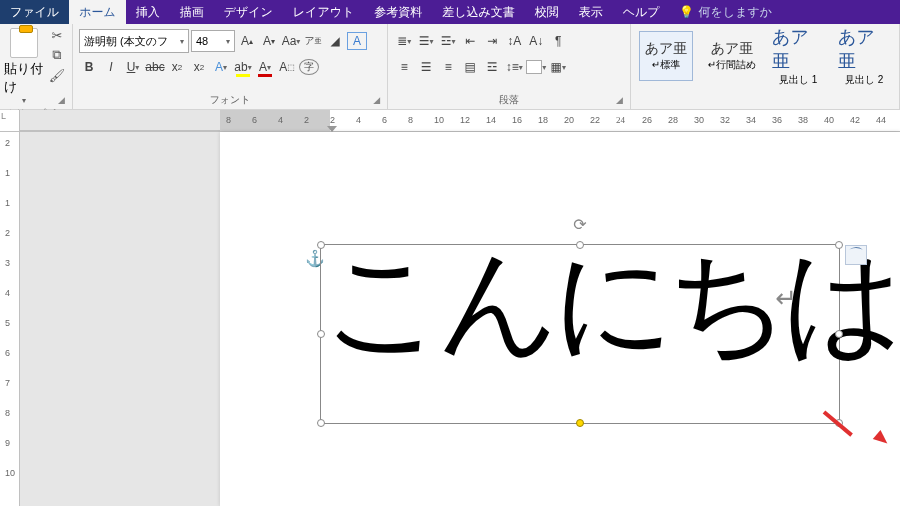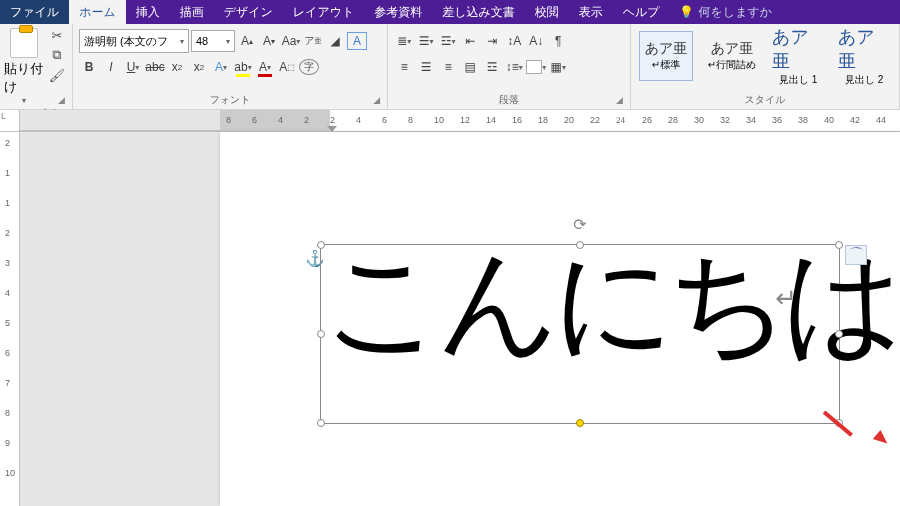--- a/index.html
+++ b/index.html
@@ -210,21 +210,20 @@
       </div>
       <div class="style-item big">
         <div class="style-prev">あア亜</div>
         <div>見出し 1</div>
       </div>
       <div class="style-item big">
         <div class="style-prev">あア亜</div>
         <div>見出し 2</div>
       </div>
     </div>
-    <div class="group-label">スタイル</div>
   </div>
 </div>
 
 <div class="ruler-area">
   <div class="ruler-corner">L</div>
   <div class="ruler-left"></div>
   <div class="ruler" id="hruler">
     <div class="dark" style="width:110px"></div>
     <div class="indent tri-down" style="left:107px"></div>
   <span class="tick" style="left: 6px;">8</span>

